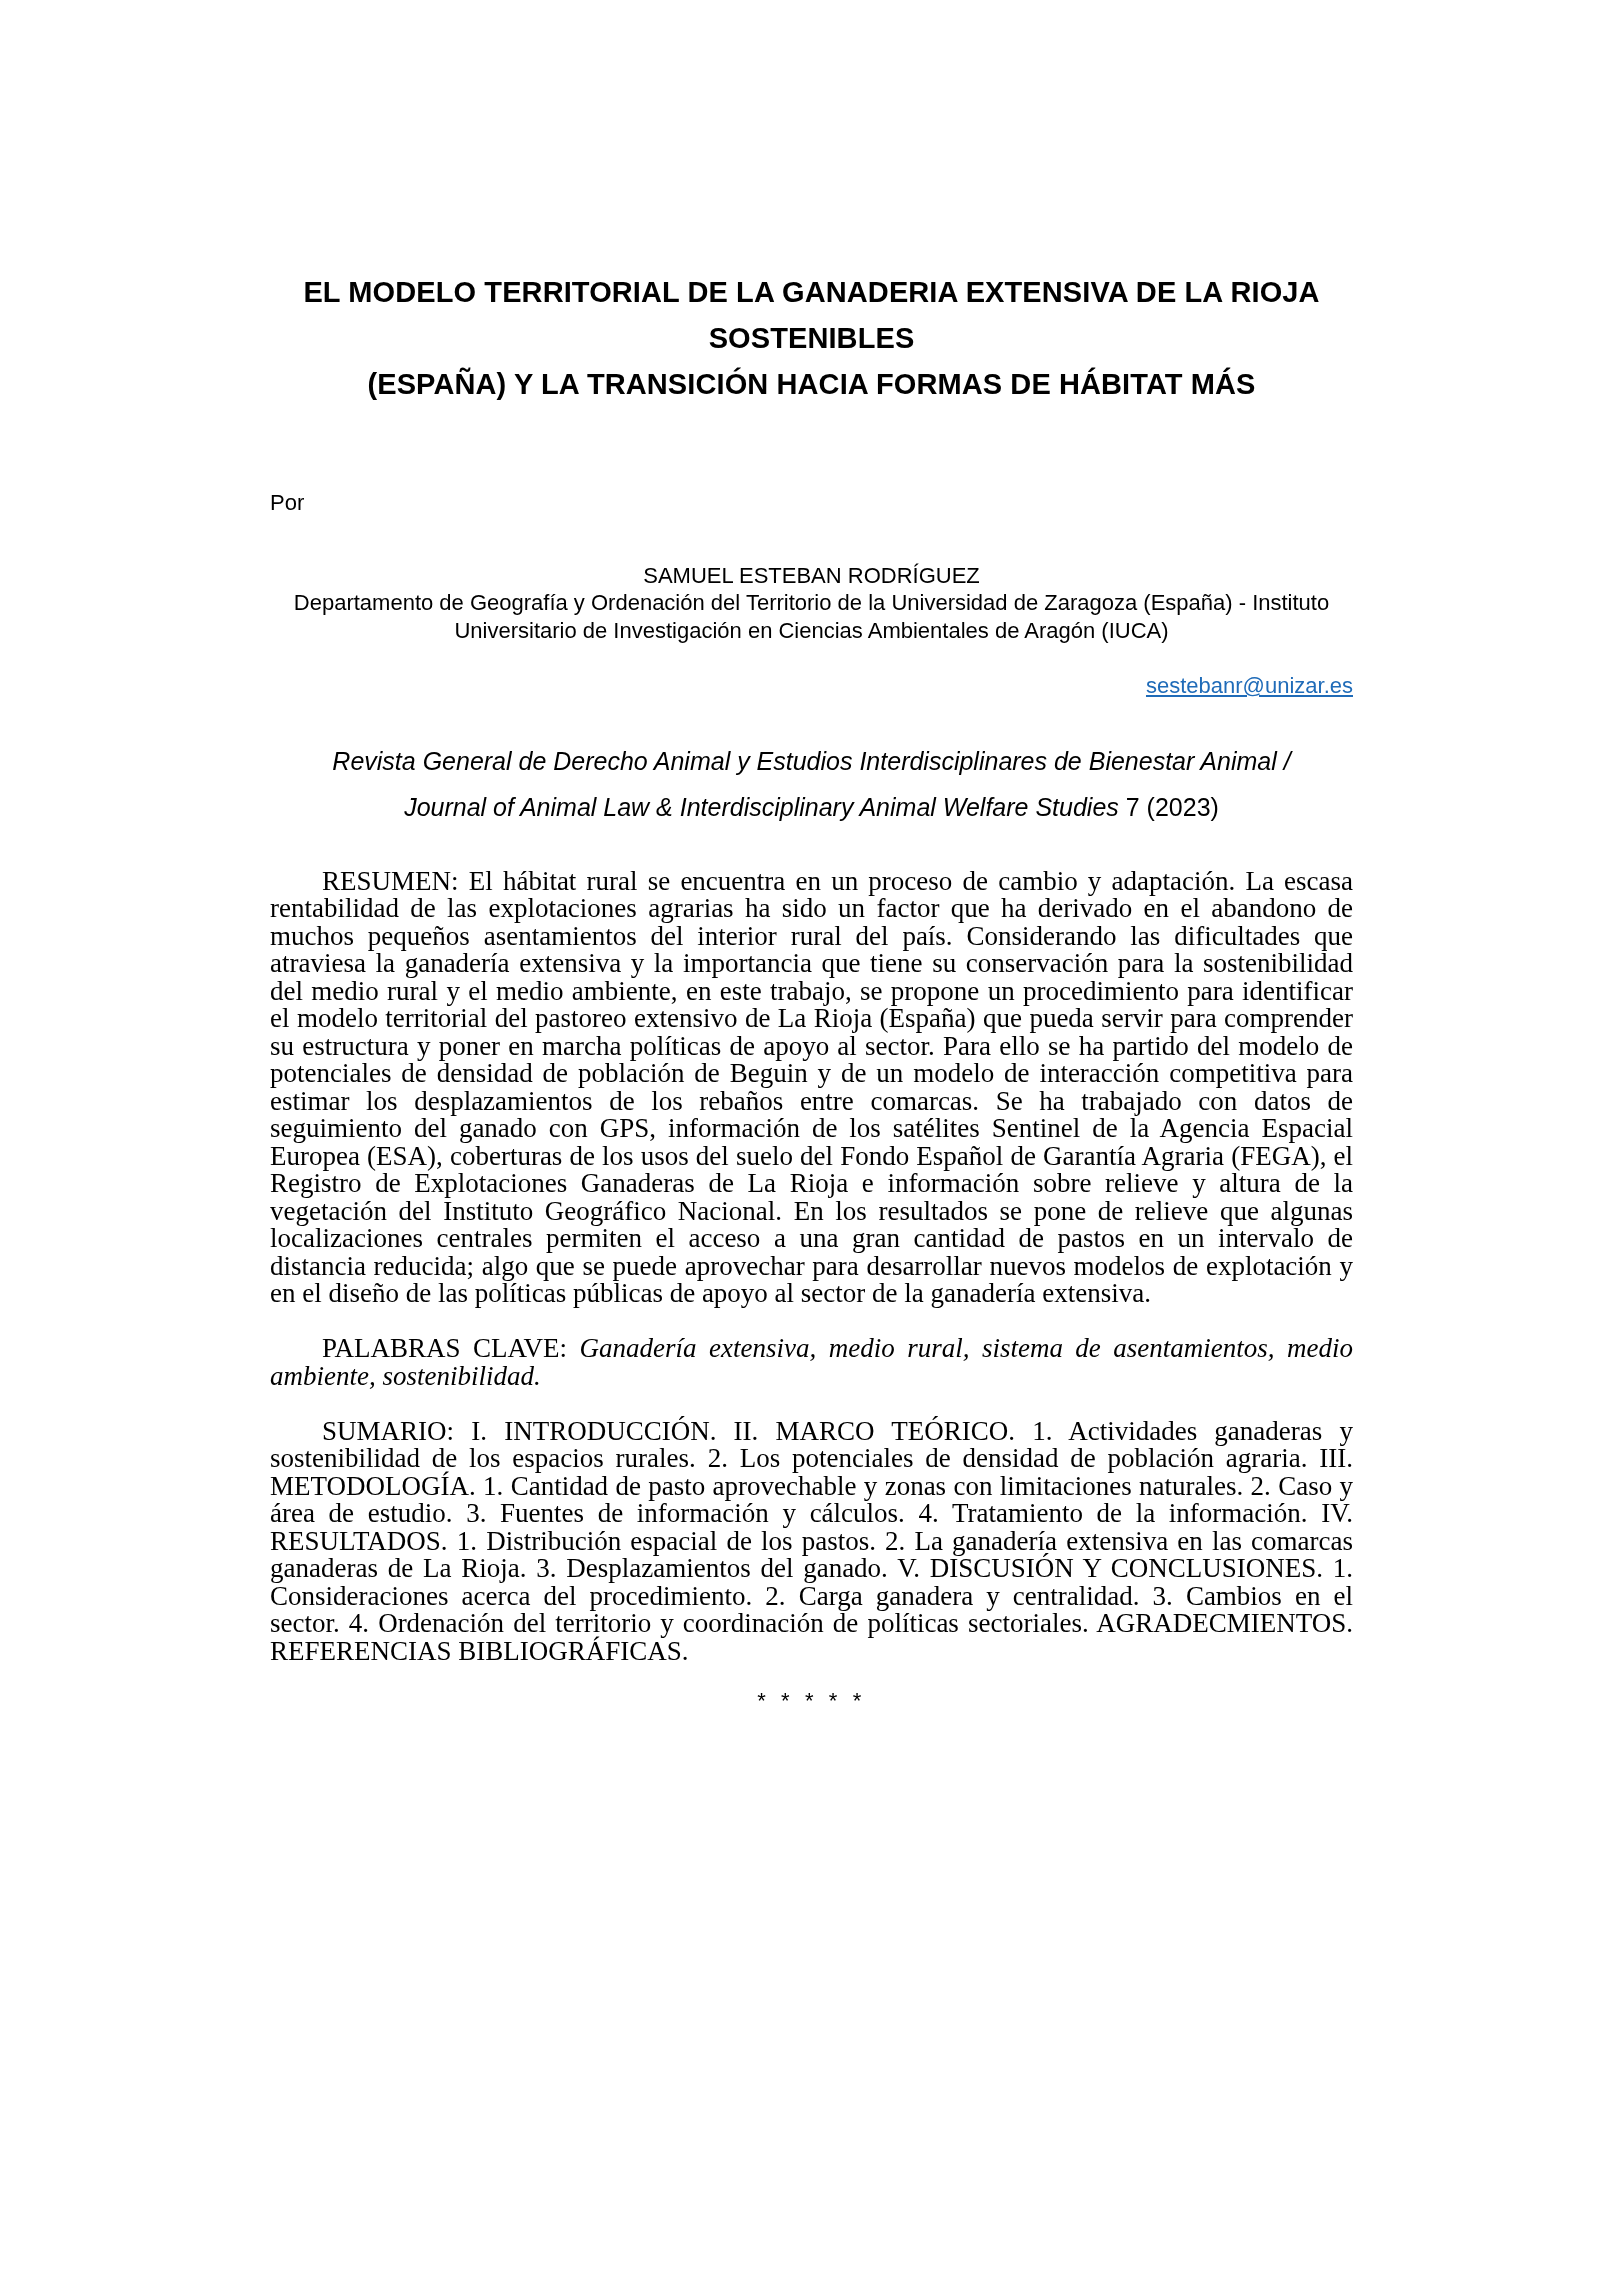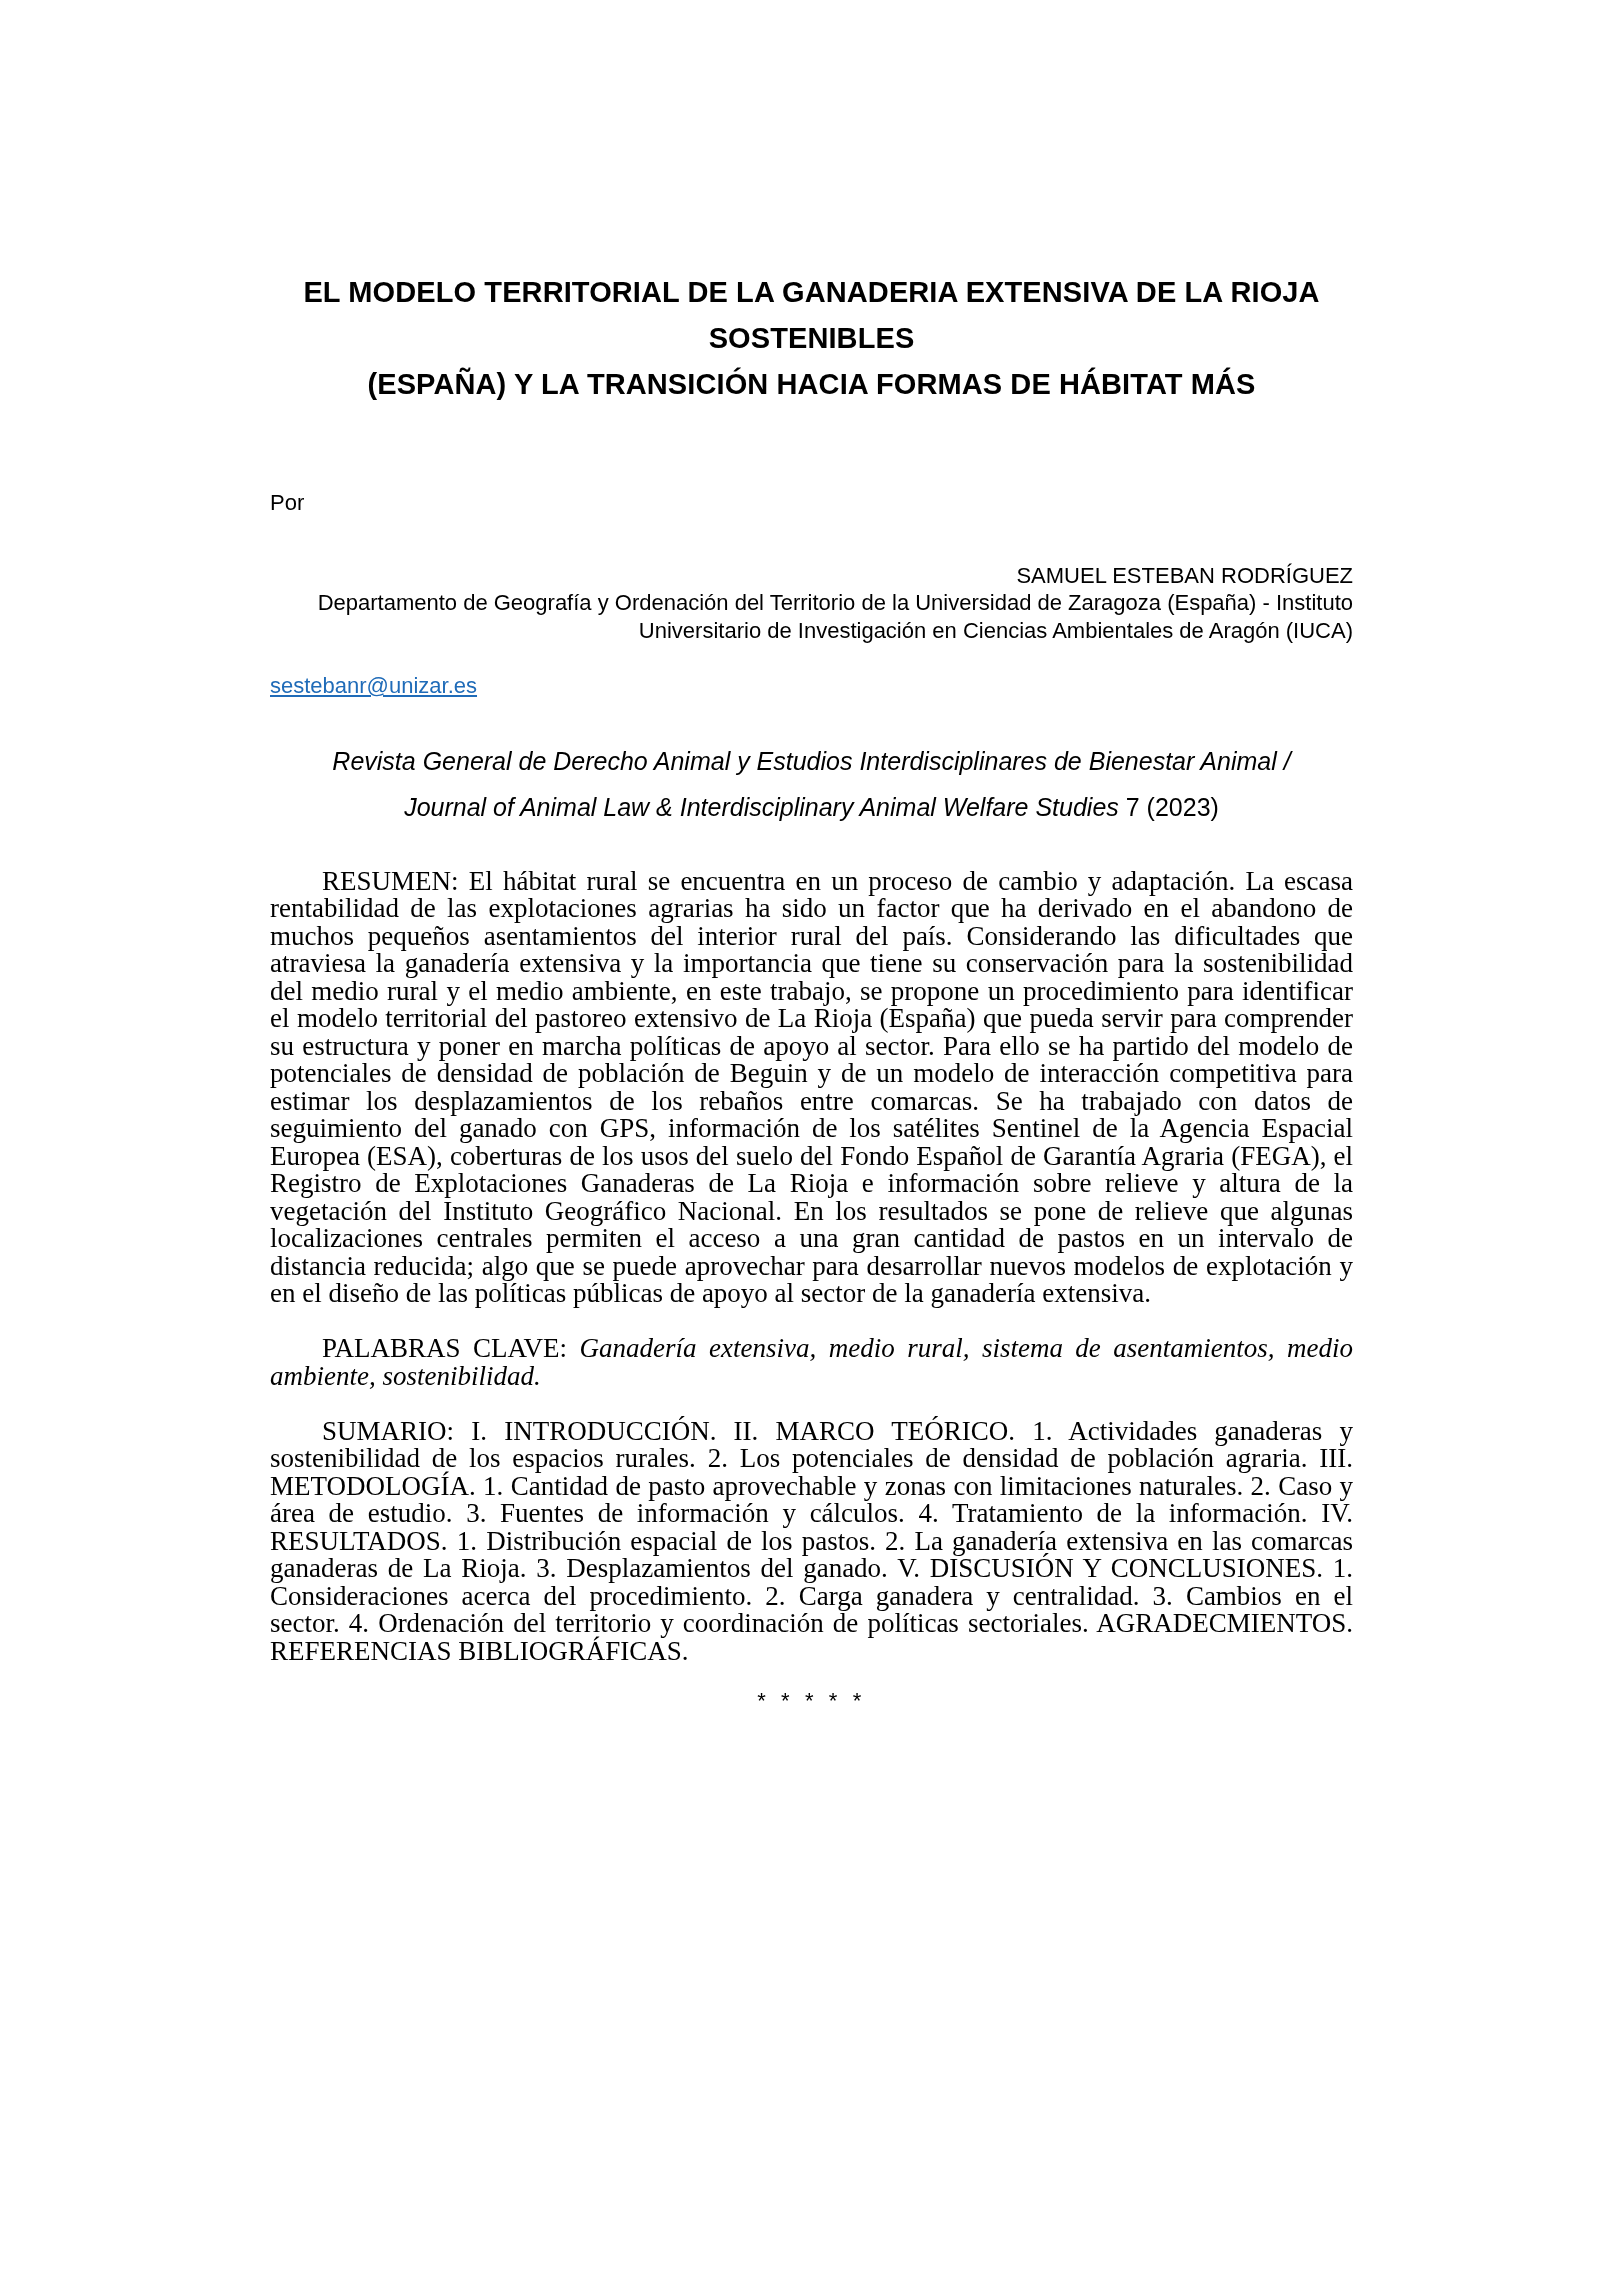--- a/index.html
+++ b/index.html
@@ -53,32 +53,32 @@
     line-height: 27.5px;
     text-align: left;
   }
 
   
   .author-block {
     margin: 0;
     padding-top: 45px;
     font-size: 22px;
     line-height: 27.5px;
-    text-align: right;
+    text-align: center;
   }
   .author-name { display: block; }
   .author-affiliation { display: block; }
 
   
   .email-line {
     margin: 0;
     padding-top: 28px;
     font-size: 22px;
     line-height: 27.5px;
-    text-align: left;
+    text-align: right;
   }
   .email-link {
     color: #1F6BB8;
     text-decoration: underline;
     cursor: pointer;
   }
 
   
   .journal-block {
     margin: 0;

